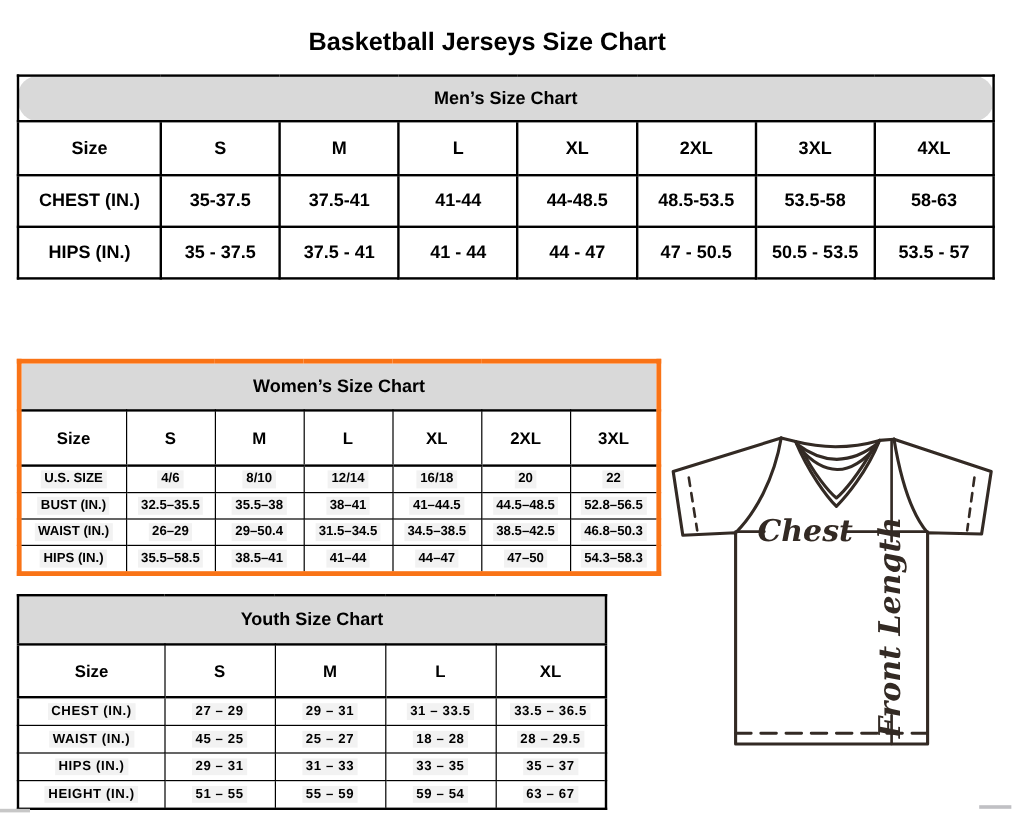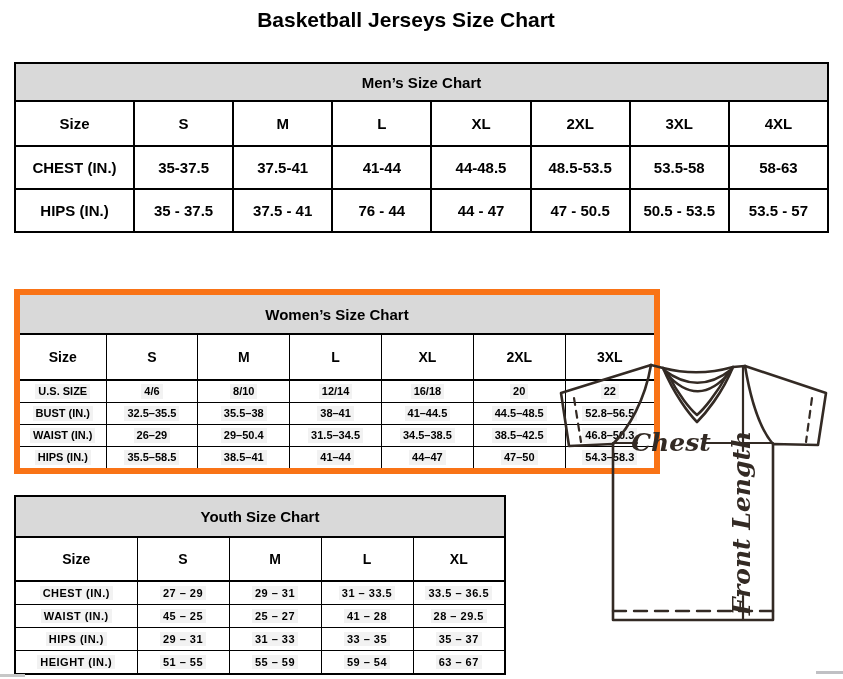--- a/index.html
+++ b/index.html
@@ -2,36 +2,36 @@
 <html><head>
 <meta charset="utf-8">
 <style>
   html,body{margin:0;padding:0;}
   body{
     width:843px;height:679px;position:relative;background:#ffffff;
     font-family:"Liberation Sans", sans-serif;color:#000;
     overflow:hidden;
   }
   .page-title{
-    position:absolute;top:8px;left:0;width:812px;text-align:center;
+    position:absolute;top:24px;left:0;width:812px;text-align:center;
     font-size:21px;font-weight:bold;letter-spacing:0px;
   }
   table{border-collapse:collapse;table-layout:fixed;position:absolute;background:#fff;}
   td{text-align:center;vertical-align:middle;overflow:hidden;white-space:nowrap;}
   .chart-header{background:#d9d9d9;font-weight:bold;font-size:15px;}
 
   
   #mens-table{left:14px;top:62px;width:815px;border:2px solid #000;}
   #mens-table td{border:2px solid #000;font-weight:bold;}
-  #mens-table .chart-header{height:34px;}
+  #mens-table .chart-header{height:34px;border-radius:17px;}
   #mens-table .size-row td{height:41px;font-size:15px;}
   #mens-table .data-row td{height:39px;font-size:15px;}
 
   
-  #womens-table{left:14px;top:289px;width:646px;border:6px solid #f97316;}
+  #womens-table{left:14px;top:299px;width:537px;border:4px solid #f97316;}
   #womens-table td{border:1px solid #000;font-weight:bold;}
   #womens-table .chart-header{height:36px;border-bottom:2px solid #000;}
   #womens-table .size-row td{height:42px;font-size:14px;border-bottom:2px solid #000;}
   #womens-table .data-row td{height:19px;font-size:11px;}
 
   
   #youth-table{left:14px;top:495px;width:492px;border:2px solid #000;}
   #youth-table td{border:1px solid #000;font-weight:bold;}
   #youth-table .chart-header{height:37px;border-bottom:2px solid #000;margin-left:35px;}
   #youth-table .size-row td{height:40px;font-size:14px;border-bottom:2px solid #000;}
@@ -85,21 +85,21 @@
     <td>41-44</td>
     <td>44-48.5</td>
     <td>48.5-53.5</td>
     <td>53.5-58</td>
     <td>58-63</td>
   </tr>
   <tr class="data-row">
     <td>HIPS (IN.)</td>
     <td>35 - 37.5</td>
     <td>37.5 - 41</td>
-    <td>76 - 44</td>
+    <td>41 - 44</td>
     <td>44 - 47</td>
     <td>47 - 50.5</td>
     <td>50.5 - 53.5</td>
     <td>53.5 - 57</td>
   </tr>
 </tbody>
   </table>
 
 <table id="womens-table">
   <colgroup>
@@ -186,21 +186,21 @@
     <td><span class="hl">CHEST (IN.)</span></td>
     <td><span class="hl">27 – 29</span></td>
     <td><span class="hl">29 – 31</span></td>
     <td><span class="hl">31 – 33.5</span></td>
     <td><span class="hl">33.5 – 36.5</span></td>
   </tr>
   <tr class="data-row">
     <td><span class="hl">WAIST (IN.)</span></td>
     <td><span class="hl">45 – 25</span></td>
     <td><span class="hl">25 – 27</span></td>
-    <td><span class="hl">41 – 28</span></td>
+    <td><span class="hl">18 – 28</span></td>
     <td><span class="hl">28 – 29.5</span></td>
   </tr>
   <tr class="data-row">
     <td><span class="hl">HIPS (IN.)</span></td>
     <td><span class="hl">29 – 31</span></td>
     <td><span class="hl">31 – 33</span></td>
     <td><span class="hl">33 – 35</span></td>
     <td><span class="hl">35 – 37</span></td>
   </tr>
   <tr class="data-row">

